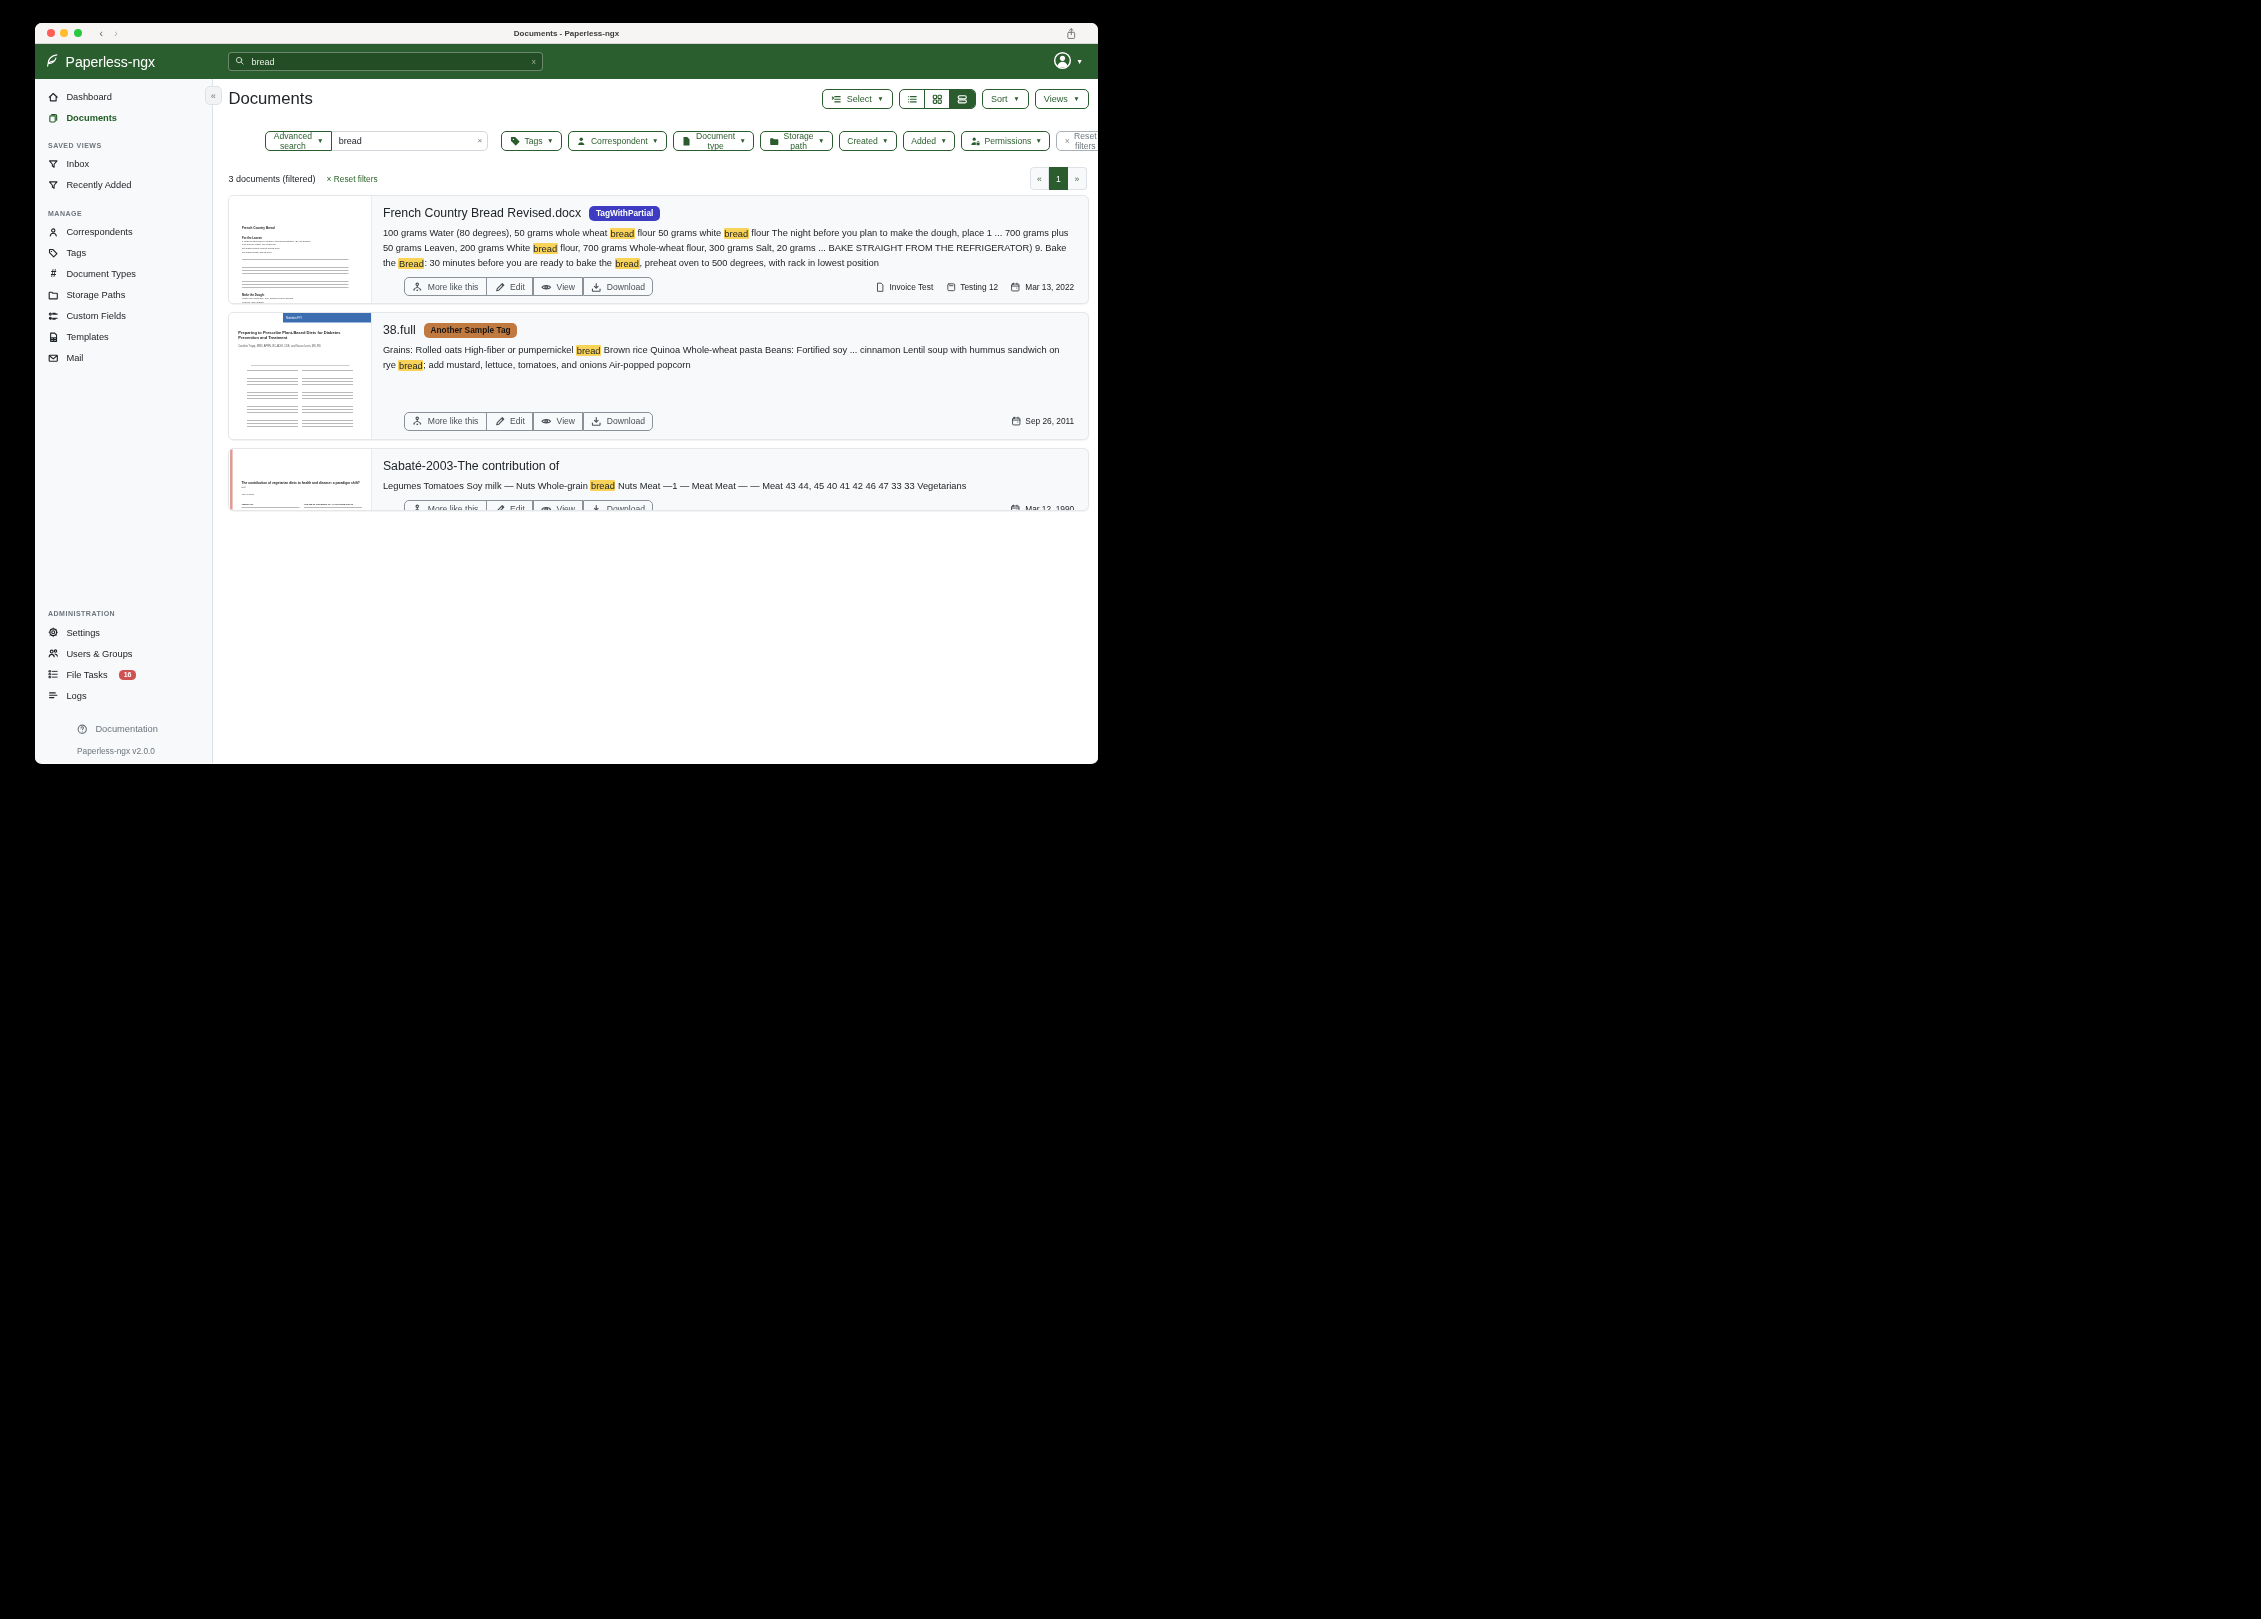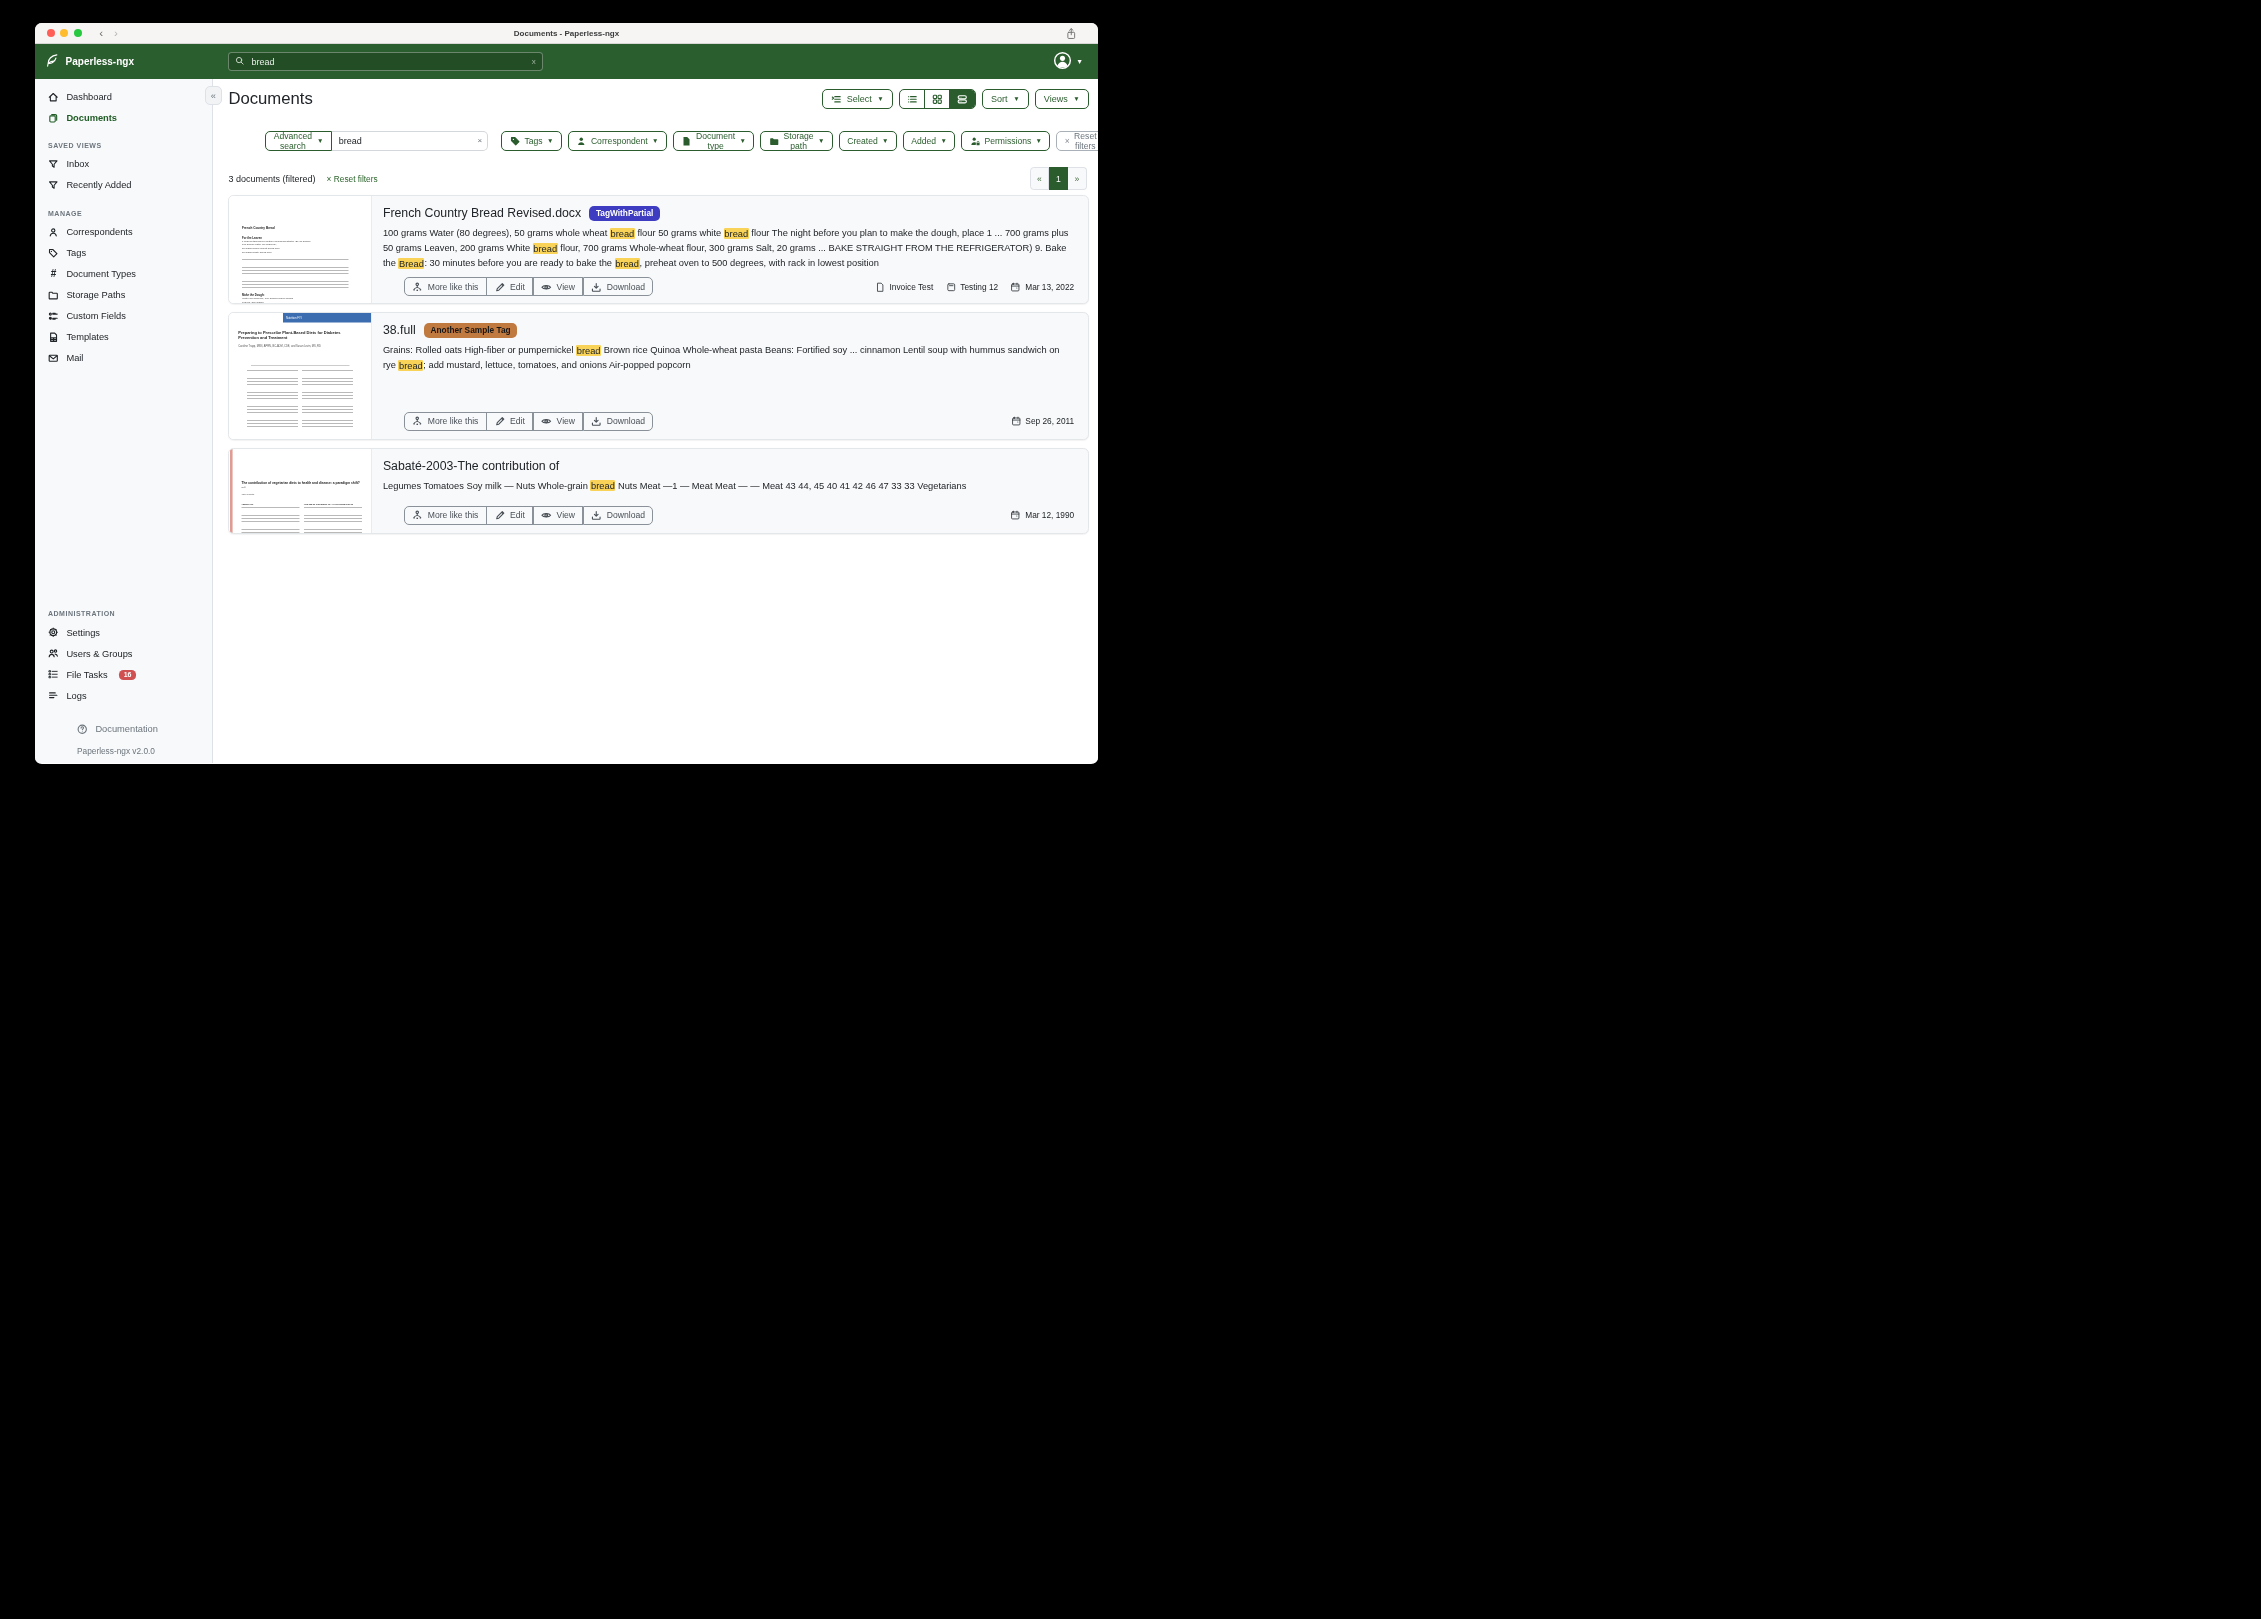--- a/index.html
+++ b/index.html
@@ -17,21 +17,21 @@
   .light{width:8px;height:8px;border-radius:50%;}
   .light.r{background:#ff5f57;} .light.y{background:#febc2e;} .light.g{background:#28c840;}
   .navchev{font-size:11.7px;color:#6f6f6f;margin-left:17.3px;line-height:1;user-select:none;}
   .navchev.fwd{color:#b4b4b4;margin-left:11px;}
   .tb-title{position:absolute;left:0;right:0;text-align:center;font-size:8px;font-weight:600;color:#3c3c3c;}
   .share{position:absolute;right:22px;top:5px;color:#6e6e6e;}
 
   
   .navbar{height:35px;background:#2b5e2e;display:flex;align-items:center;position:relative;}
   .brand{display:flex;align-items:center;gap:5.6px;margin-left:10px;color:#fff;}
-  .brand-label{font-size:10px;color:#fff;font-weight:bold;}
+  .brand-label{font-size:14px;color:#fff;}
   .nav-search{position:absolute;left:193px;top:8px;width:315px;height:19px;border:0.6px solid rgba(255,255,255,.32);
               background:rgba(0,0,0,.18);border-radius:3.7px;display:flex;align-items:center;padding:0 6.2px;color:#cfdccf;}
   .nav-search input{flex:1;background:transparent;border:none;outline:none;color:#e8efe8;font-size:9px;margin-left:5px;
               font-family:inherit;}
   .nav-search .clear{color:#9fb6a0;font-size:8px;}
   .userbox{position:absolute;right:15px;top:7.4px;display:flex;align-items:center;gap:4.3px;color:#fff;}
   .userbox .caret{color:#fff;font-size:6.8px;}
 
   
   .app-body{display:flex;height:684px;position:relative;}
@@ -652,21 +652,21 @@
                         <path d="M2.4 6.2 H13.6 M5.4 1.8 v2 M10.6 1.8 v2" stroke-width="1.3"></path>
                         <circle cx="10.4" cy="9" r=".8" fill="currentColor" stroke="none"></circle>
                       </svg>
                     </span>
                     <span>Sep 26, 2011</span>
                   </span>
                 </div>
       </div>
     </div>
   </article>
-          <article class="doc-card" style="height:86px">
+          <article class="doc-card" style="height:63px">
     <div class="thumb">
               <div class="thumb-inner">
       <div class="redstripe"></div>
                 <div class="redstripe2"></div>
       <div style="padding:64px 18.5px 0 25px">
         <div class="thumb-h" style="font-size:6.5px;line-height:8.6px;font-weight:600">The contribution of vegetarian diets to health and disease: a paradigm shift?¹⁻³</div>
         <div style="font-size:4.6px;color:#666;margin-top:6.2px;font-style:italic">Joan Sabaté</div>
         <div class="tcols" style="margin-top:10px">
           <div style="flex:1"><span class="thumb-h" style="font-size:4.3px">ABSTRACT</span><div class="tlines" style="height:74px;margin-top:2.5px"></div></div>
           <div style="flex:1"><span class="thumb-h" style="font-size:4.3px">ARE WE IN THE MIDST OF A PARADIGM SHIFT?</span><div class="tlines" style="height:74px;margin-top:2.5px"></div></div>

